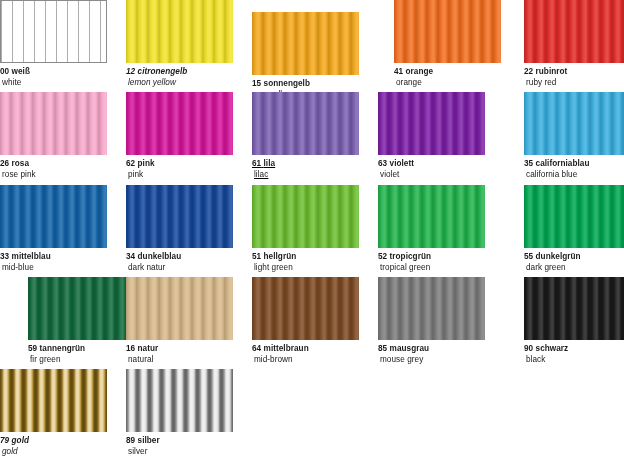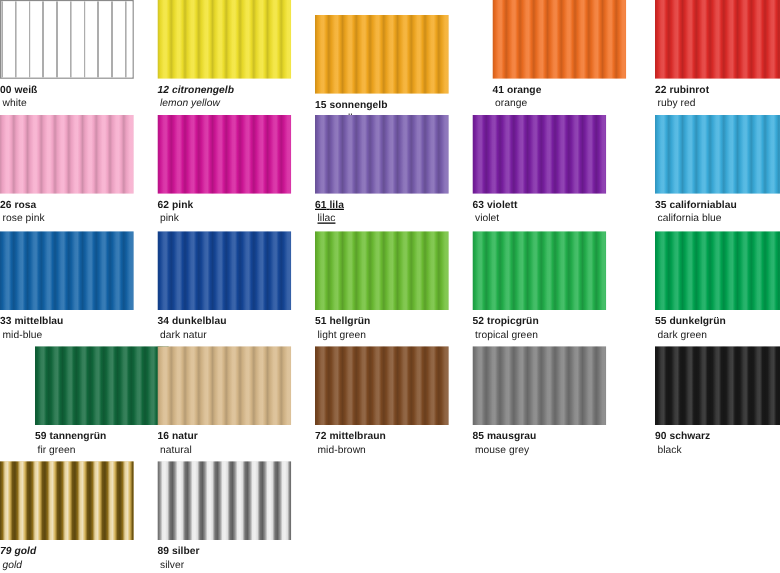--- a/index.html
+++ b/index.html
@@ -278,21 +278,21 @@
         <div class="de"><span class="num">16</span>&nbsp;<span class="name-de">natur</span></div>
         <span class="en">natural</span>
       </div>
     </div>
     <div class="swatch-cell" style="left: 252px; top: 277px;">
       <div class="swatch">
         <div class="base" style="background: rgb(125, 74, 35);"></div>
         <div class="flutes"></div>
       </div>
       <div class="label">
-        <div class="de"><span class="num">72</span>&nbsp;<span class="name-de">mittelbraun</span></div>
+        <div class="de"><span class="num">64</span>&nbsp;<span class="name-de">mittelbraun</span></div>
         <span class="en">mid-brown</span>
       </div>
     </div>
     <div class="swatch-cell" style="left: 378px; top: 277px;">
       <div class="swatch">
         <div class="base" style="background: rgb(123, 123, 123);"></div>
         <div class="flutes"></div>
       </div>
       <div class="label">
         <div class="de"><span class="num">85</span>&nbsp;<span class="name-de">mausgrau</span></div>

